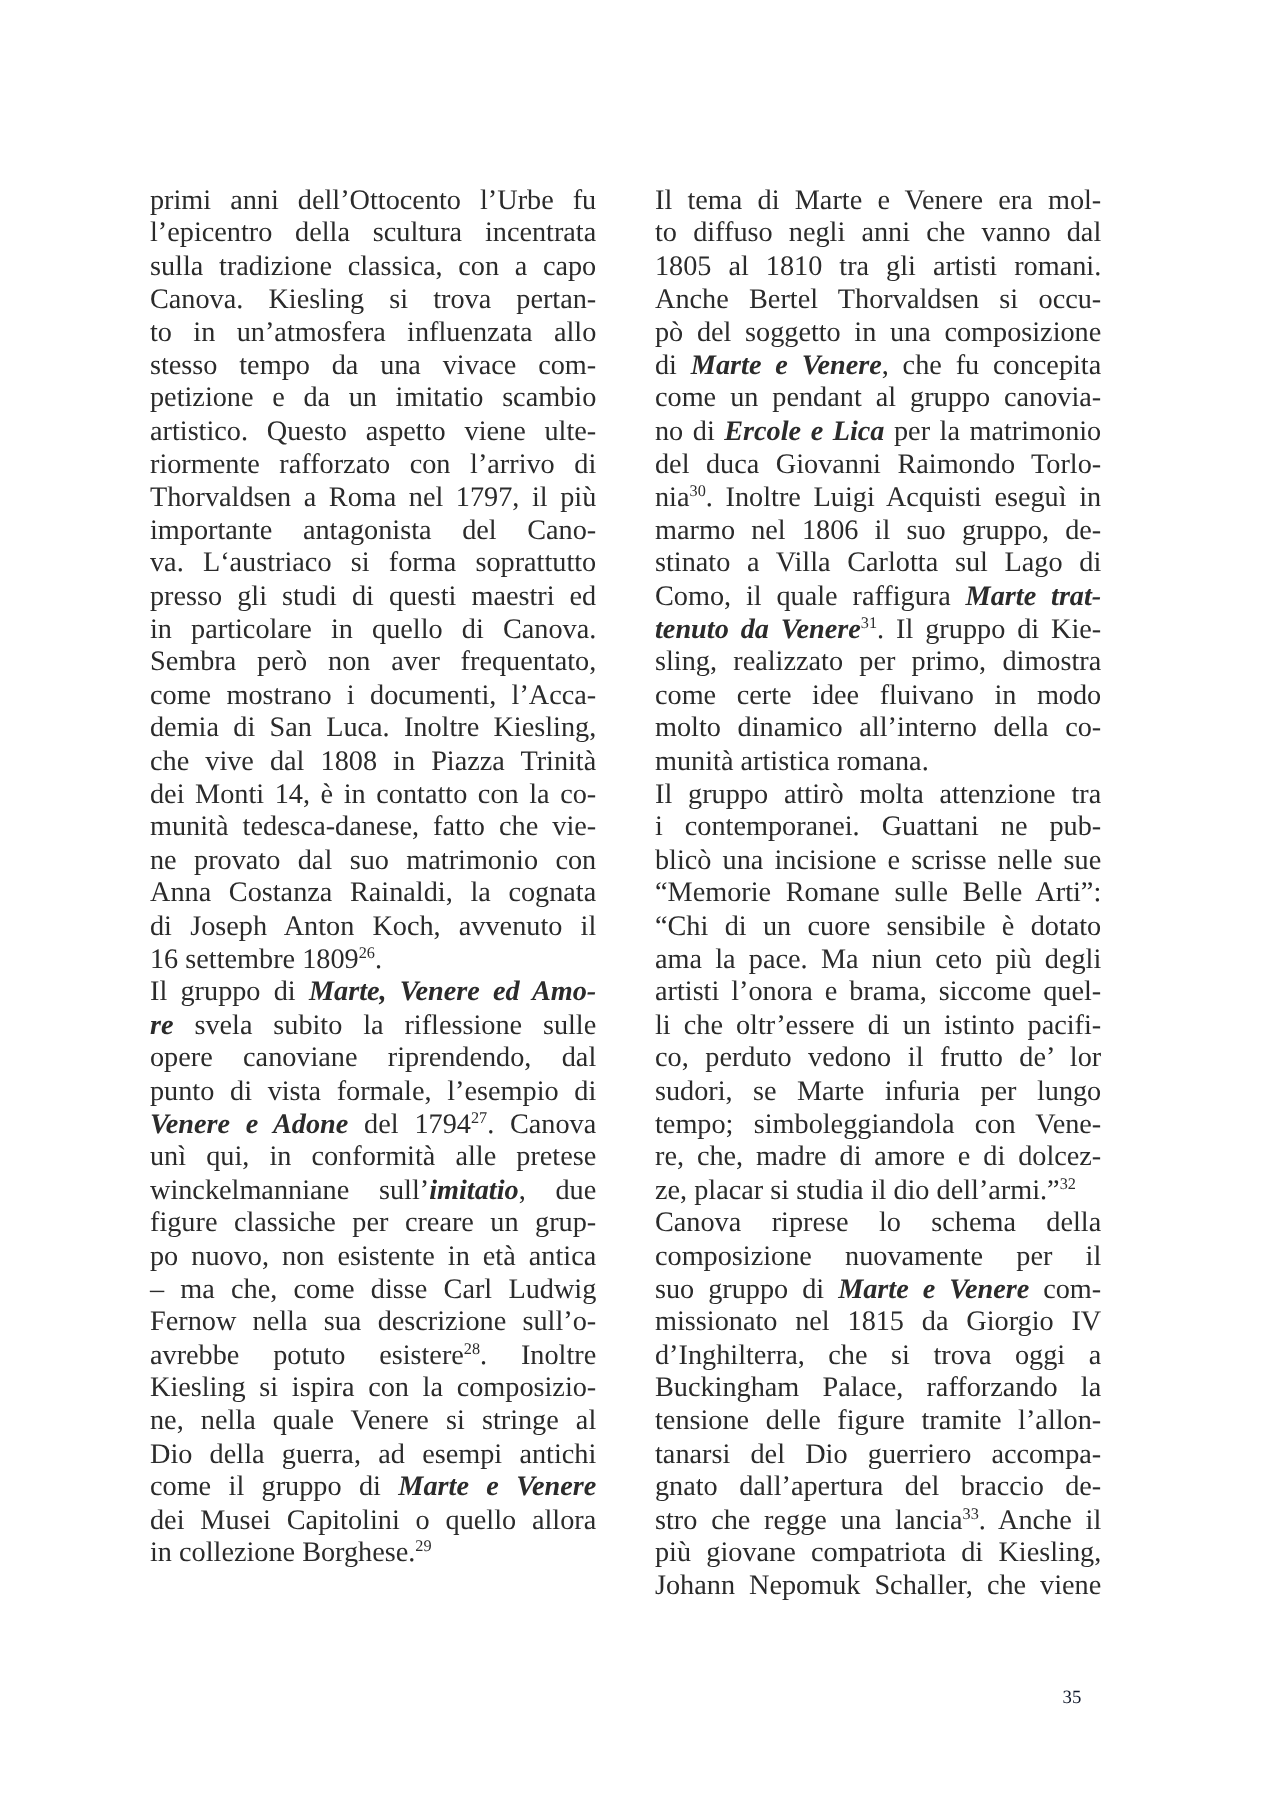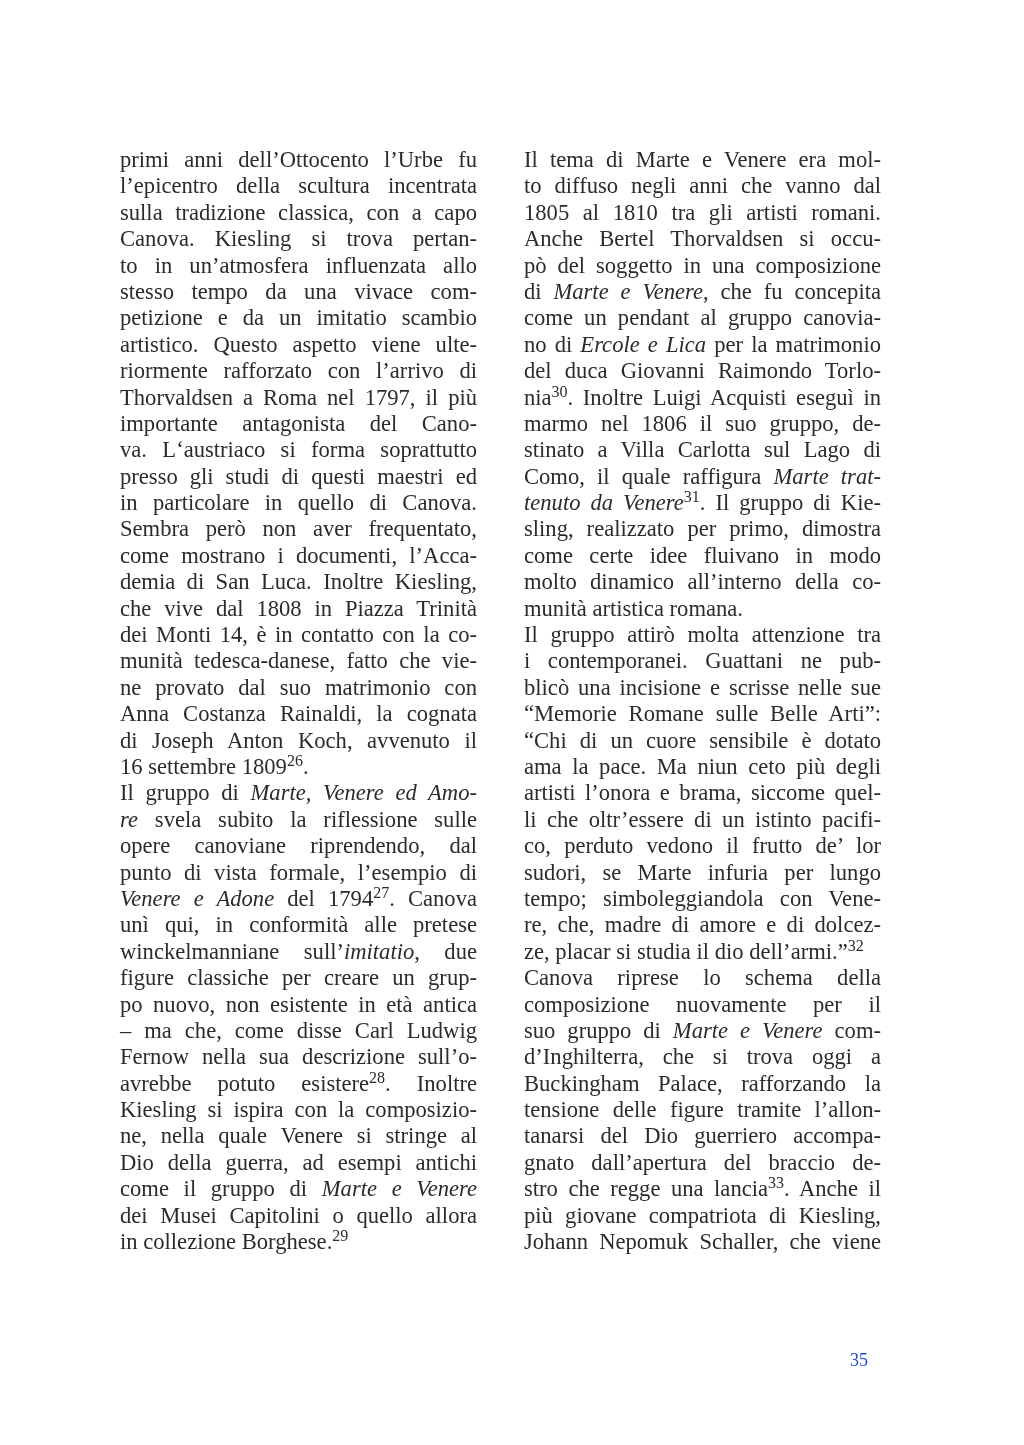--- a/index.html
+++ b/index.html
@@ -13,25 +13,25 @@
     position: absolute; top: 147px; width: 357px;
     font-size: 22.6px; line-height: 26.4px;
   }
   #col-left { left: 120px; }
   #col-right { left: 524px; }
   .line {
     display: block; height: 26.4px; white-space: nowrap;
     text-align: justify; text-align-last: justify; overflow: visible;
   }
   .line.last { text-align-last: left; }
-  .line i { font-style: italic; }
-  sup.fn { font-size: 16px; line-height: 0; vertical-align: 8px; }
+  .line i { font-style: italic; font-weight: bold; }
+  sup.fn { font-size: 13px; line-height: 0; vertical-align: 8px; }
   #page-number {
     position: absolute; left: 850px; top: 1350px;
-    font-size: 18px; color: #1d4ed8;
+    font-size: 15px; color: #0f172a;
   }
 </style>
 </head>
 <body>
 
 <div id="col-left" class="column">
     <span class="line"><span>primi anni dell’Ottocento l’Urbe fu</span></span>
     <span class="line"><span>l’epicentro della scultura incentrata</span></span>
     <span class="line"><span>sulla tradizione classica, con a capo</span></span>
     <span class="line"><span>Canova. Kiesling si trova pertan-</span></span>
@@ -102,20 +102,21 @@
     <span class="line"><span>artisti l’onora e brama, siccome quel-</span></span>
     <span class="line"><span>li che oltr’essere di un istinto pacifi-</span></span>
     <span class="line"><span>co, perduto vedono il frutto de’ lor</span></span>
     <span class="line"><span>sudori, se Marte infuria per lungo</span></span>
     <span class="line"><span>tempo; simboleggiandola con Vene-</span></span>
     <span class="line"><span>re, che, madre di amore e di dolcez-</span></span>
     <span class="line last"><span>ze, placar si studia il dio dell’armi.”</span><sup class="fn">32</sup></span>
     <span class="line"><span>Canova riprese lo schema della</span></span>
     <span class="line"><span>composizione nuovamente per il</span></span>
     <span class="line"><span>suo gruppo di </span><i>Marte e Venere</i><span> com-</span></span>
+    <span class="line"><span>missionato nel 1815 da Giorgio IV</span></span>
     <span class="line"><span>d’Inghilterra, che si trova oggi a</span></span>
     <span class="line"><span>Buckingham Palace, rafforzando la</span></span>
     <span class="line"><span>tensione delle figure tramite l’allon-</span></span>
     <span class="line"><span>tanarsi del Dio guerriero accompa-</span></span>
     <span class="line"><span>gnato dall’apertura del braccio de-</span></span>
     <span class="line"><span>stro che regge una lancia</span><sup class="fn">33</sup><span>. Anche il</span></span>
     <span class="line"><span>più giovane compatriota di Kiesling,</span></span>
     <span class="line"><span>Johann Nepomuk Schaller, che viene</span></span>
   </div>
 <div id="page-number">35</div>

